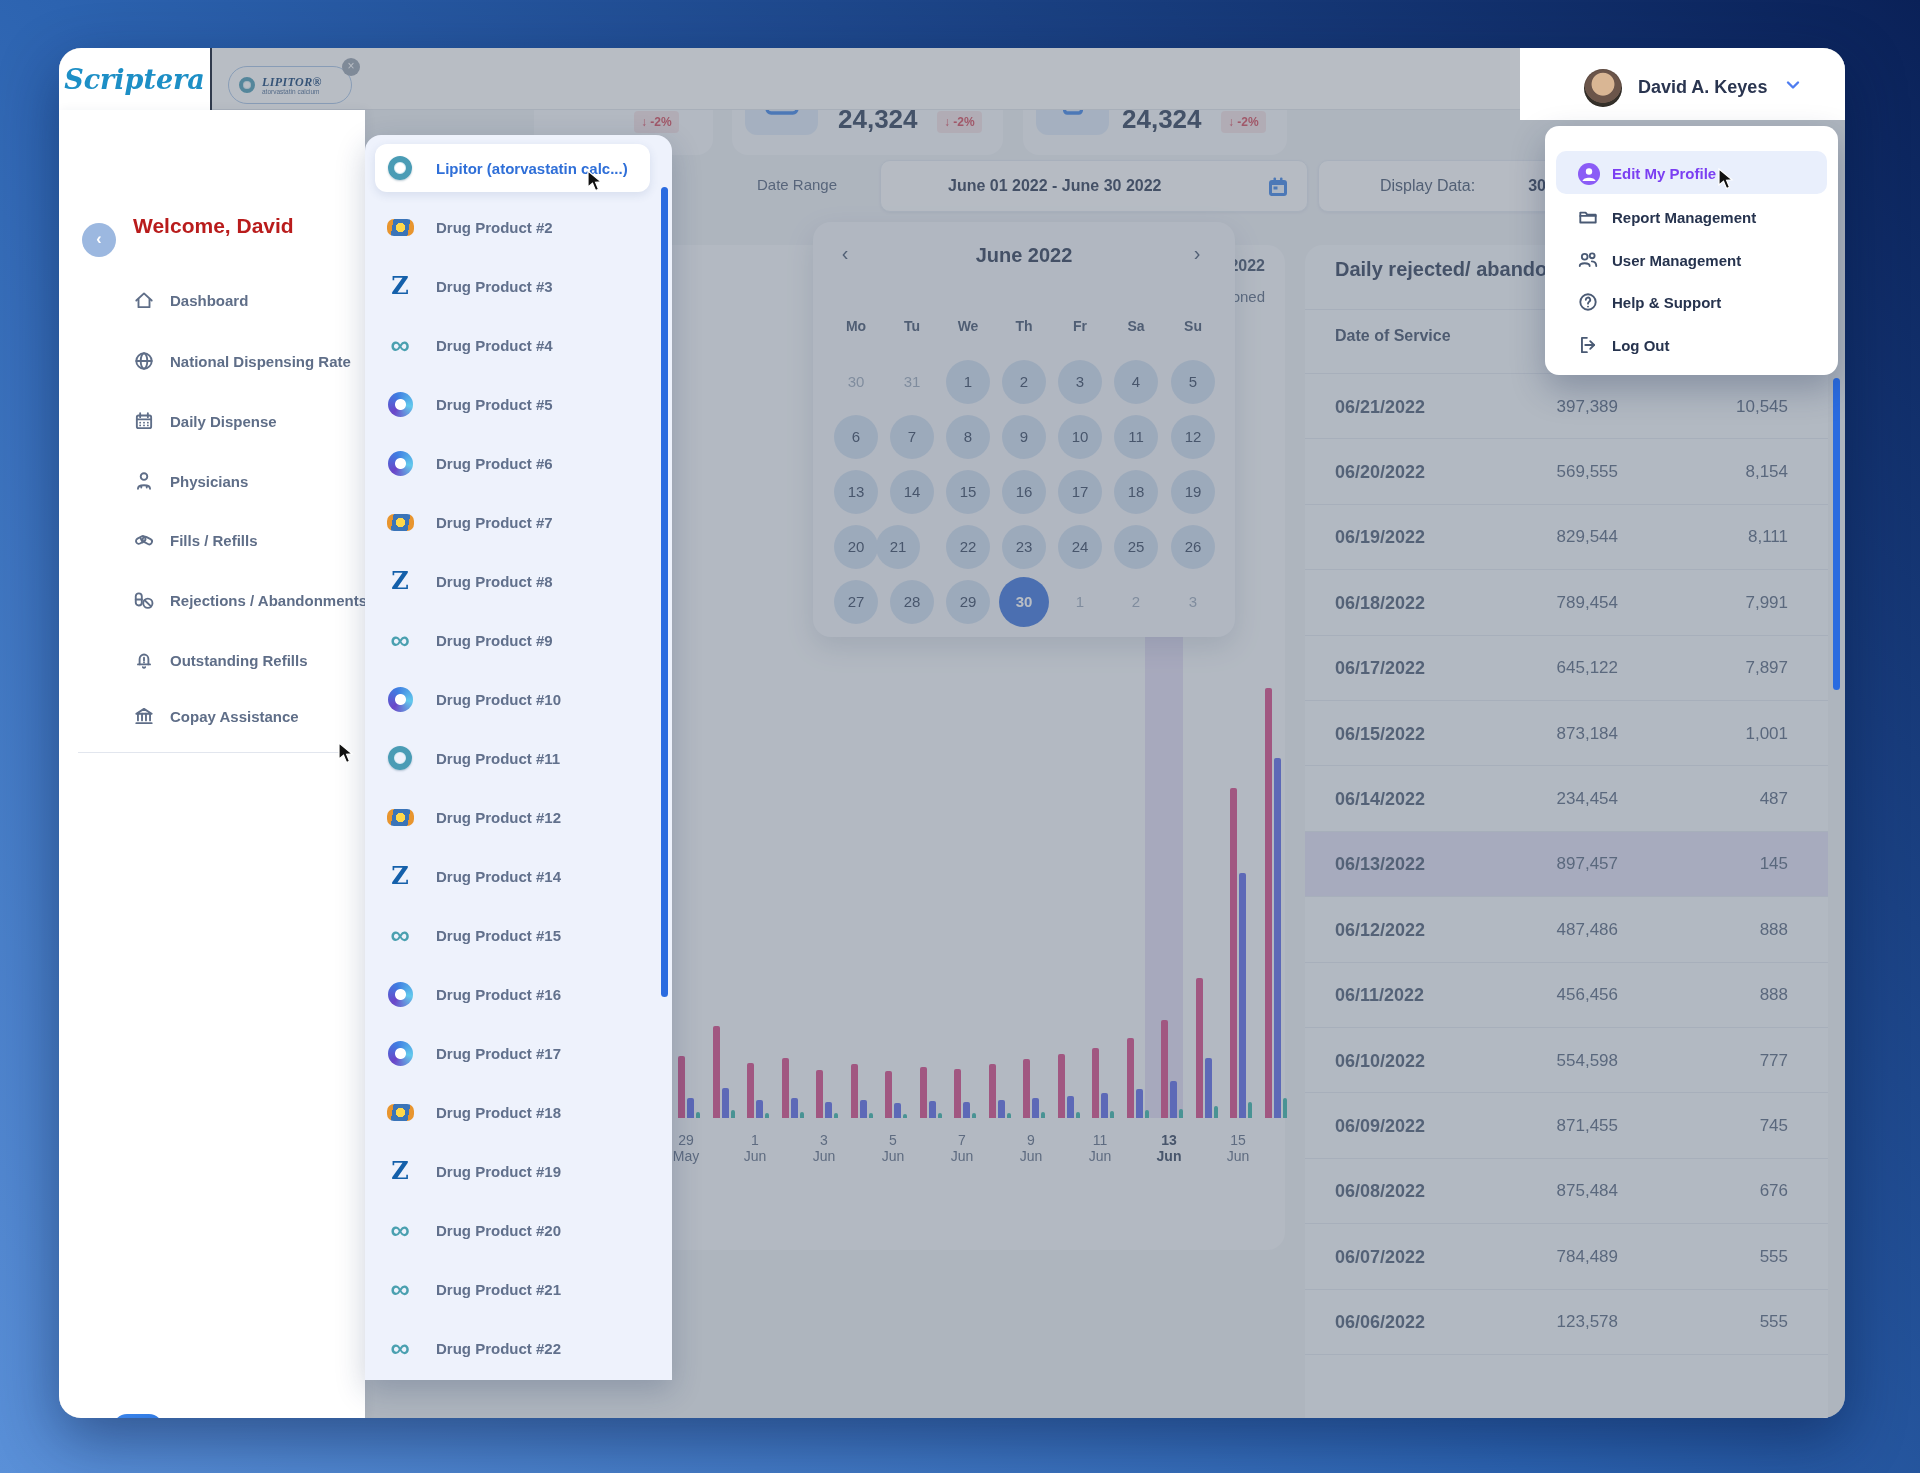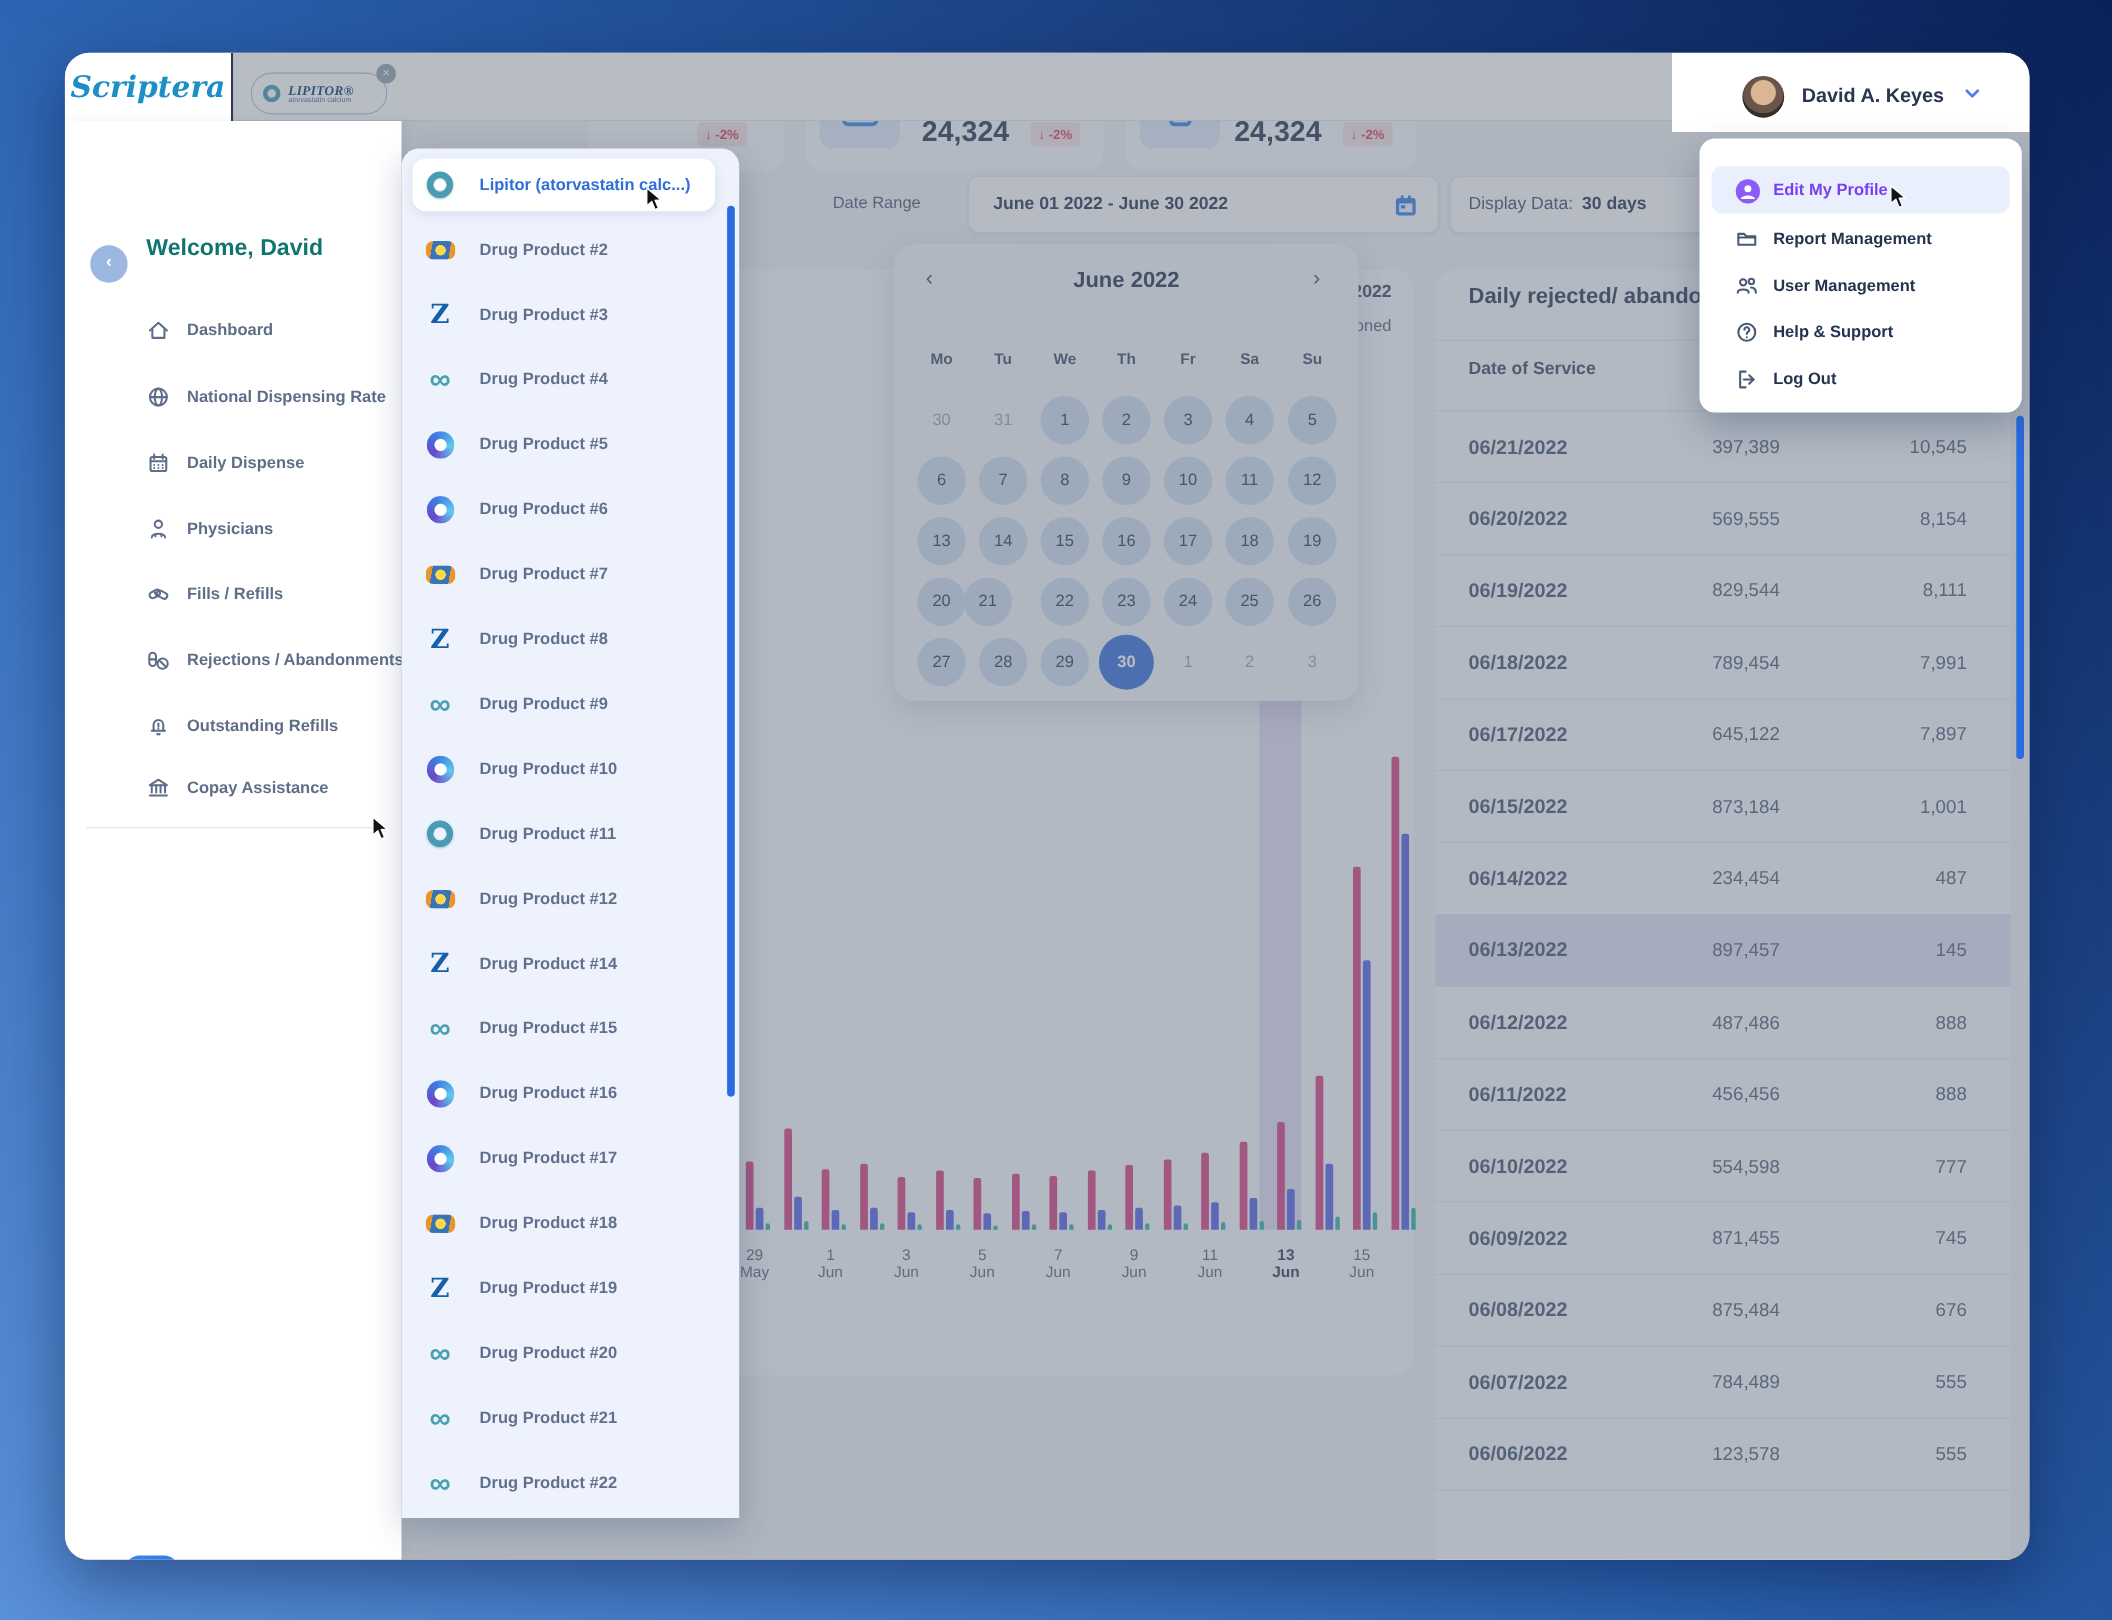--- a/index.html
+++ b/index.html
@@ -20,21 +20,21 @@
   .chip { left:169px; top:18px; width:124px; height:38px; background:#fff; border:1.5px solid #a8c4e6;
           border-radius:22px; display:flex; align-items:center; gap:7px; padding:0 10px; z-index:6; }
   .chip-ring { width:16px; height:16px; border-radius:50%; border:4.5px solid #4a9cb5; box-shadow: inset 0 0 0 1px #d7ecf2; }
   .chip-name { font-family:"Liberation Serif", serif; font-style:italic; font-weight:bold; font-size:12px; color:#123f74; line-height:12px; letter-spacing:.4px;}
   .chip-sub { font-size:6.5px; color:#4a6a92; line-height:7px;}
   .chip-close { left:283px; top:10px; width:18px; height:18px; border-radius:50%; background:#98a2b0;
           color:#fff; font-size:12px; line-height:17px; text-align:center; z-index:7; }
   .ctrl-label { font-size:15px; color:#50607a; z-index:6;}
   .input-box { height:52px; background:#fbfcfe; border:1px solid #e2e8f0; border-radius:10px;
           box-shadow:0 1px 3px rgba(40,60,100,.08); display:flex; align-items:center; z-index:6;}
-  .input-text { font-size:16px; font-weight:bold; color:#2c3a55; }
+  .input-text { font-size:16px; font-weight:bold; color:#2c3a55;margin-left:45px; }
   .chart-card { left:541px; top:197px; width:685px; height:1005px; background:#f6f8fb; border-radius:18px; z-index:4;}
   .frag1 { position:absolute; right:20px; top:12px; font-size:16px; font-weight:bold; color:#3e4e68;}
   .frag2 { position:absolute; right:20px; top:43px; font-size:15px; color:#55657f;}
   .band { position:absolute; left:545px; top:315px; width:38px; height:558px; background:rgba(150,120,210,.22); border-radius:6px;}
   .bar { position:absolute; border-radius:2px 2px 0 0;}
   .xlab { position:absolute; width:44px; text-align:center; font-size:14px; color:#5b6a84;}
   .xlab.bold { font-weight:bold; color:#33435e;}
   .cal-card { left:754px; top:174px; width:422px; height:415px; background:#f2f5fa; border-radius:18px;
           box-shadow:0 10px 28px rgba(40,60,100,.16); z-index:8;}
   .cal-title { position:absolute; left:0; top:22px; width:100%; text-align:center; font-size:20px; font-weight:bold; color:#2c3a55;}
@@ -59,21 +59,21 @@
   .tbl-date { position:absolute; left:30px; top:50%; transform:translateY(-50%); font-size:18px; font-weight:bold; color:#4a5a74;}
   .tbl-v1 { position:absolute; right:210px; top:50%; transform:translateY(-50%); font-size:17px; color:#55657f;}
   .tbl-v2 { position:absolute; right:40px; top:50%; transform:translateY(-50%); font-size:17px; color:#55657f;}
   .overlay { left:0; top:0; width:1786px; height:1370px; background:rgba(98,109,125,.45); z-index:50;}
   .vscroll { left:1774px; top:330px; width:7px; height:312px; background:#2a6be0; border-radius:4px; z-index:55;}
   
   .logo-card { left:0; top:0; width:153px; height:62px; background:#fff; border-radius:22px 0 0 0;
          border-right:2px solid #303a4c; display:flex; align-items:center; justify-content:center; z-index:60;}
   .logo-script { font-family:"DejaVu Serif", serif; font-style:italic; font-weight:bold; font-size:27px; color:#1d8fc6;}
   .sidebar { left:0; top:62px; width:306px; height:1308px; background:#fff; z-index:60; box-shadow:2px 0 10px rgba(30,50,90,.06);}
-  .welcome { position:absolute; left:74px; top:104px; font-size:21px; font-weight:bold; color:#0f766e;}
+  .welcome { position:absolute; left:74px; top:104px; font-size:21px; font-weight:bold; color:#b91c1c;}
   .backbtn { position:absolute; left:23px; top:113px; width:34px; height:34px; border-radius:50%; background:#9cb8e0;
          color:#fff; font-weight:bold; font-size:16px; text-align:center; line-height:32px;}
   .nav-item { position:absolute; left:0; width:306px; height:40px;}
   .nav-ic { position:absolute; left:74px; top:50%; transform:translateY(-50%); width:22px; height:22px;}
   .nav-lb { position:absolute; left:111px; top:50%; transform:translateY(-50%); font-size:15px; font-weight:bold; color:#5f6e88; white-space:nowrap;}
   .side-div { position:absolute; left:19px; top:642px; width:270px; border-top:1px solid #e2e6ee;}
   .myprod { position:absolute; left:13px; top:655px; width:280px; height:52px; background:#e7eefc; border-radius:10px;}
   .myprod .rx { position:absolute; left:28px; top:14px; color:#8a3ff2; font-weight:bold; font-size:19px;}
   .myprod .rx sub { font-size:11px; }
   .myprod-lb { position:absolute; left:74px; top:50%; transform:translateY(-50%); font-size:15px; font-weight:bold; color:#7b3ff2;}

